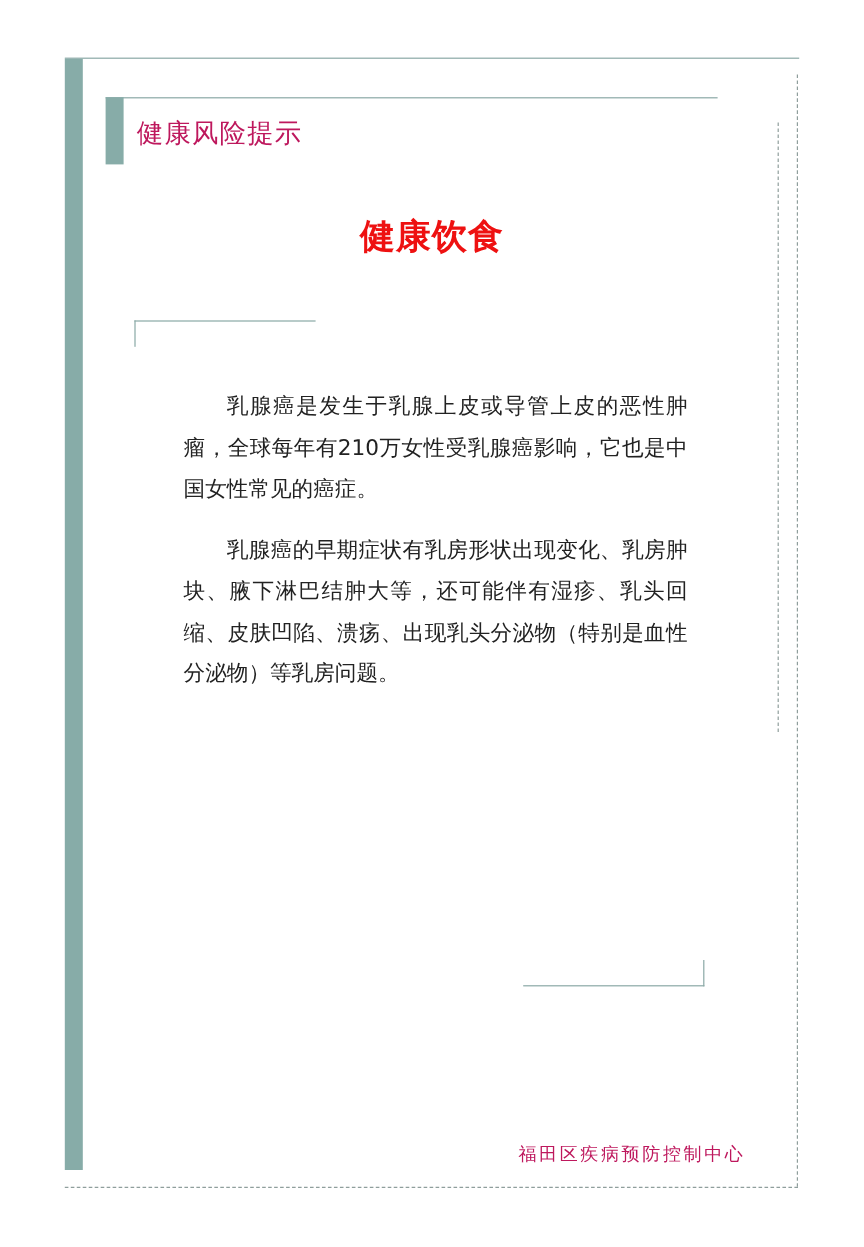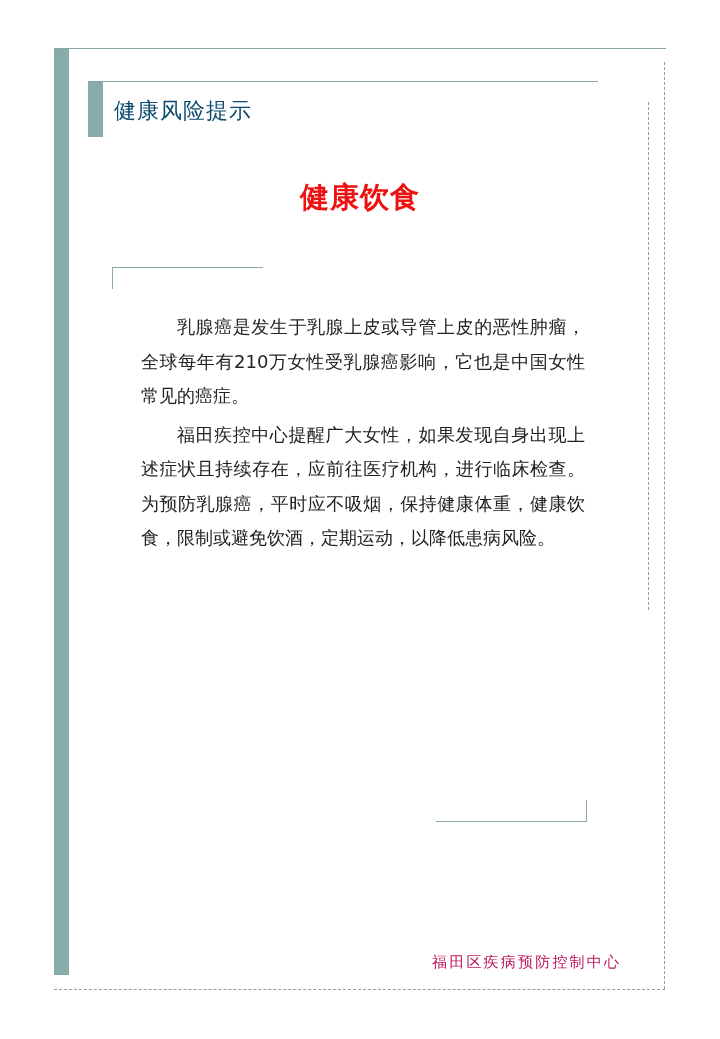--- a/index.html
+++ b/index.html
@@ -5,28 +5,28 @@
   html, body { margin:0; padding:0; background:#ffffff; }
   body { width:720px; height:1039px; position:relative; overflow:hidden; font-family:"DejaVu Sans", sans-serif; }
   .abs { position:absolute; }
   .teal-bar { left:54px; top:49px; width:15px; height:926px; background:#87aca8; }
   .top-line { left:54px; top:48px; width:612px; height:1px; background:#8aa9a6; }
   .right-dash { left:664px; top:62px; width:0; height:927px; border-left:1px dashed #8f9e9c; }
   .bottom-dash { left:54px; top:989px; width:611px; height:0; border-top:1px dashed #8f9e9c; }
   .inner-right-dash { left:648px; top:102px; width:0; height:508px; border-left:1px dashed #8f9e9c; }
   .hdr-line { left:88px; top:81px; width:510px; height:1px; background:#8aa9a6; }
   .hdr-bar { left:88px; top:81px; width:15px; height:56px; background:#87aca8; }
-  .hdr-text { left:114px; top:96px; font-size:22px; color:#0c4a6e; letter-spacing:1px; }
+  .hdr-text { left:114px; top:96px; font-size:22px; color:#be185d; letter-spacing:1px; }
   .title { left:0; width:720px; top:178px; text-align:center; font-size:29px; font-weight:bold; color:#ee1111; letter-spacing:1px; }
   .br-tl-h { left:112px; top:267px; width:151px; height:1px; background:#8aa9a6; }
   .br-tl-v { left:112px; top:267px; width:1px; height:22px; background:#8aa9a6; }
   .br-br-h { left:436px; top:821px; width:151px; height:1px; background:#8aa9a6; }
   .br-br-v { left:586px; top:800px; width:1px; height:22px; background:#8aa9a6; }
   .body-text { left:137px; top:306px; width:452px; font-size:18px; line-height:34.5px; color:#222222; }
-  .body-text p { margin:4px; text-indent:2em; text-align:justify; }
+  .body-text p { margin:16px; text-indent:2em; text-align:justify; }
   .footer { left:432px; top:953px; font-size:15px; color:#be185d; letter-spacing:2.2px; }
 </style>
 </head>
 <body>
 
 <div class="abs top-line"></div>
 <div class="abs teal-bar"></div>
 <div class="abs right-dash"></div>
 <div class="abs bottom-dash"></div>
 <div class="abs inner-right-dash"></div>
@@ -35,19 +35,19 @@
 <div class="abs hdr-bar"></div>
 <div class="abs hdr-text">健康风险提示</div>
 
 <div class="abs title">健康饮食</div>
 
 <div class="abs br-tl-h"></div>
 <div class="abs br-tl-v"></div>
 
 <div class="abs body-text">
   <p>乳腺癌是发生于乳腺上皮或导管上皮的恶性肿瘤，全球每年有210万女性受乳腺癌影响，它也是中国女性常见的癌症。</p>
-  <p>福田疾控中心提醒广大女性，如果发现自身出现上述症状且持续存在，应前往医疗机构，进行临床检查。为预防乳腺癌，平时应不吸烟，保持健康体重，健康饮食，限制或避免饮酒，定期运动，以降低患病风险。</p>
+  <p>乳腺癌的早期症状有乳房形状出现变化、乳房肿块、腋下淋巴结肿大等，还可能伴有湿疹、乳头回缩、皮肤凹陷、溃疡、出现乳头分泌物（特别是血性分泌物）等乳房问题。</p>
 </div>
 
 <div class="abs br-br-h"></div>
 <div class="abs br-br-v"></div>
 
 <div class="abs footer">福田区疾病预防控制中心</div>
 
 </body></html>

